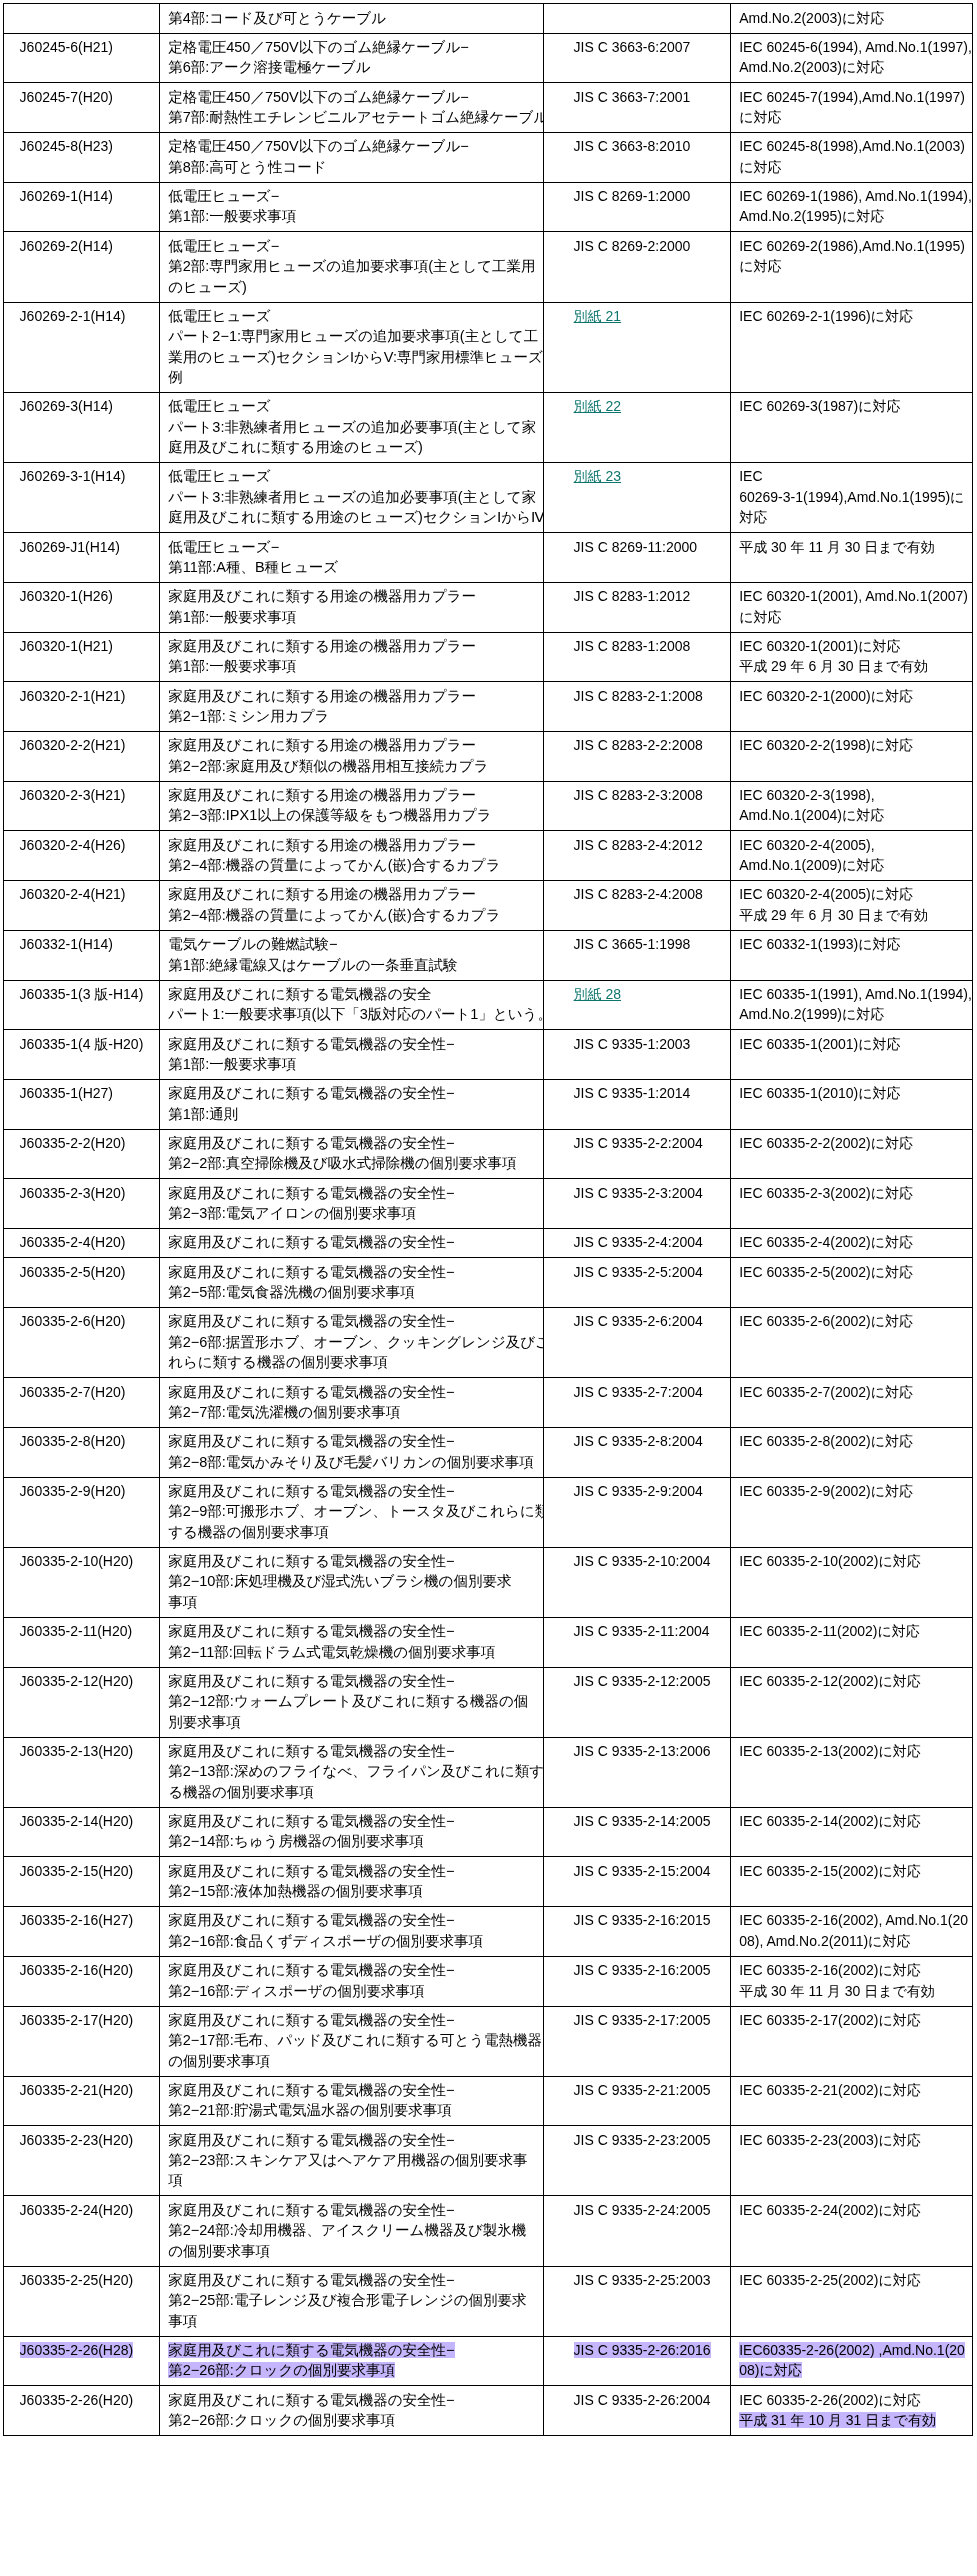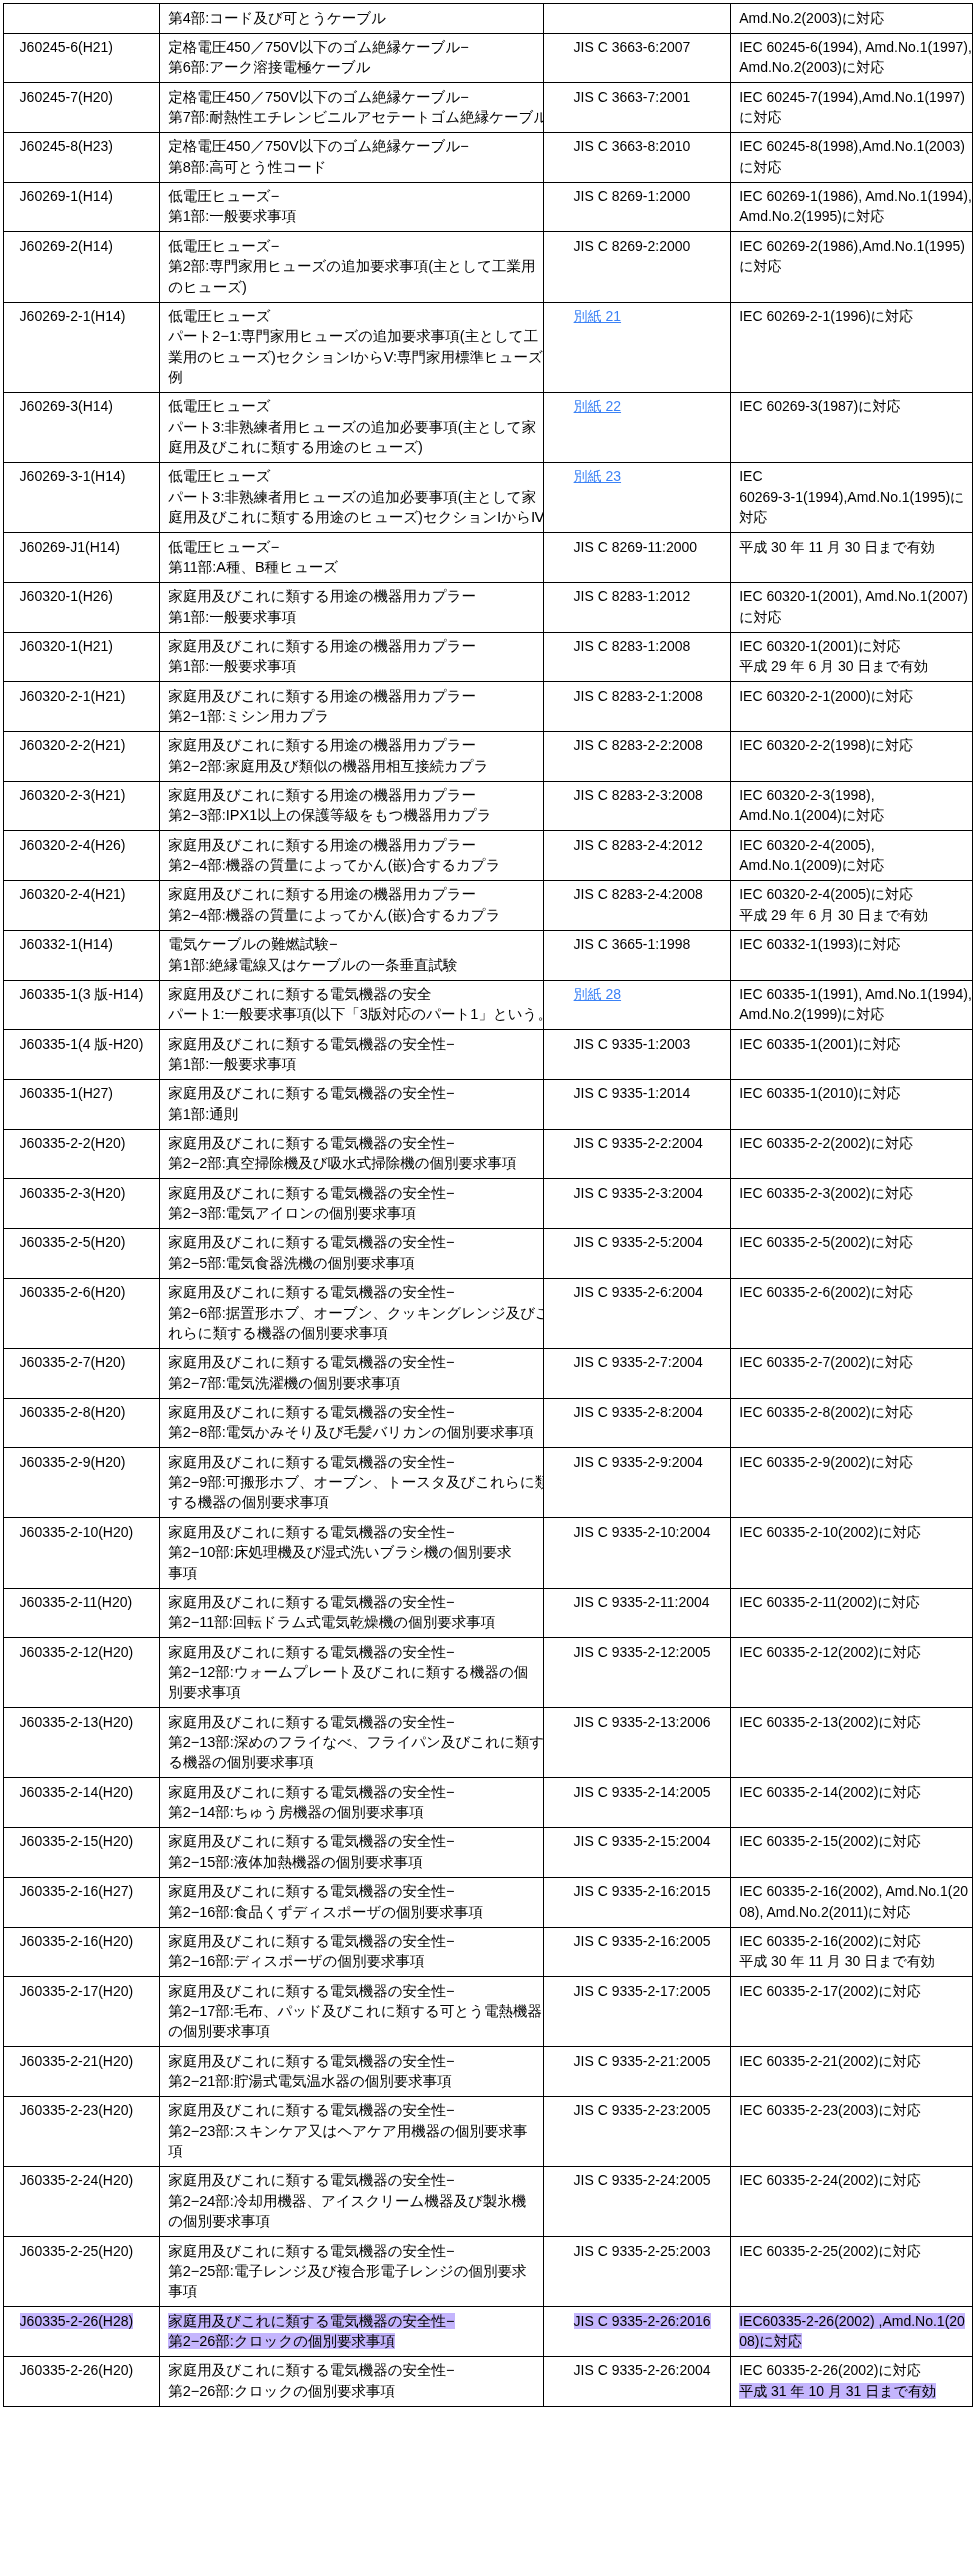--- a/index.html
+++ b/index.html
@@ -39,21 +39,21 @@
     font-size: 14.5px;
     overflow: hidden;
   }
   td.c1 .line { padding-left: 16px; font-size: 14px; }
   td.c2 .line { padding-left: 8.6px; }
   td.c3 .line { padding-left: 30px; font-size: 14px; }
   td.c4 .line { padding-left: 8.6px; font-size: 14px; }
   span.t { display: inline; }
   span.hl { background: #c4b5fd; }
   a.attachment-link {
-    color: #3b82f6;
+    color: #0f766e;
   }
 </style>
 </head>
 <body>
 
 <div class="page">
   <table class="std-table">
     <colgroup>
       <col class="c1">
       <col class="c2">
@@ -414,20 +414,34 @@
           </td>
           <td class="c3">
             <div class="line"><span class="t">JIS C 9335-2-3:2004</span></div>
           </td>
           <td class="c4">
             <div class="line"><span class="t">IEC 60335-2-3(2002)に対応</span></div>
           </td>
         </tr>
         <tr>
           <td class="c1">
+            <div class="line"><span class="t">J60335-2-4(H20)</span></div>
+          </td>
+          <td class="c2">
+            <div class="line"><span class="t">家庭用及びこれに類する電気機器の安全性−</span></div>
+          </td>
+          <td class="c3">
+            <div class="line"><span class="t">JIS C 9335-2-4:2004</span></div>
+          </td>
+          <td class="c4">
+            <div class="line"><span class="t">IEC 60335-2-4(2002)に対応</span></div>
+          </td>
+        </tr>
+        <tr>
+          <td class="c1">
             <div class="line"><span class="t">J60335-2-5(H20)</span></div>
           </td>
           <td class="c2">
             <div class="line"><span class="t">家庭用及びこれに類する電気機器の安全性−</span></div>
             <div class="line"><span class="t">第2−5部:電気食器洗機の個別要求事項</span></div>
           </td>
           <td class="c3">
             <div class="line"><span class="t">JIS C 9335-2-5:2004</span></div>
           </td>
           <td class="c4">

